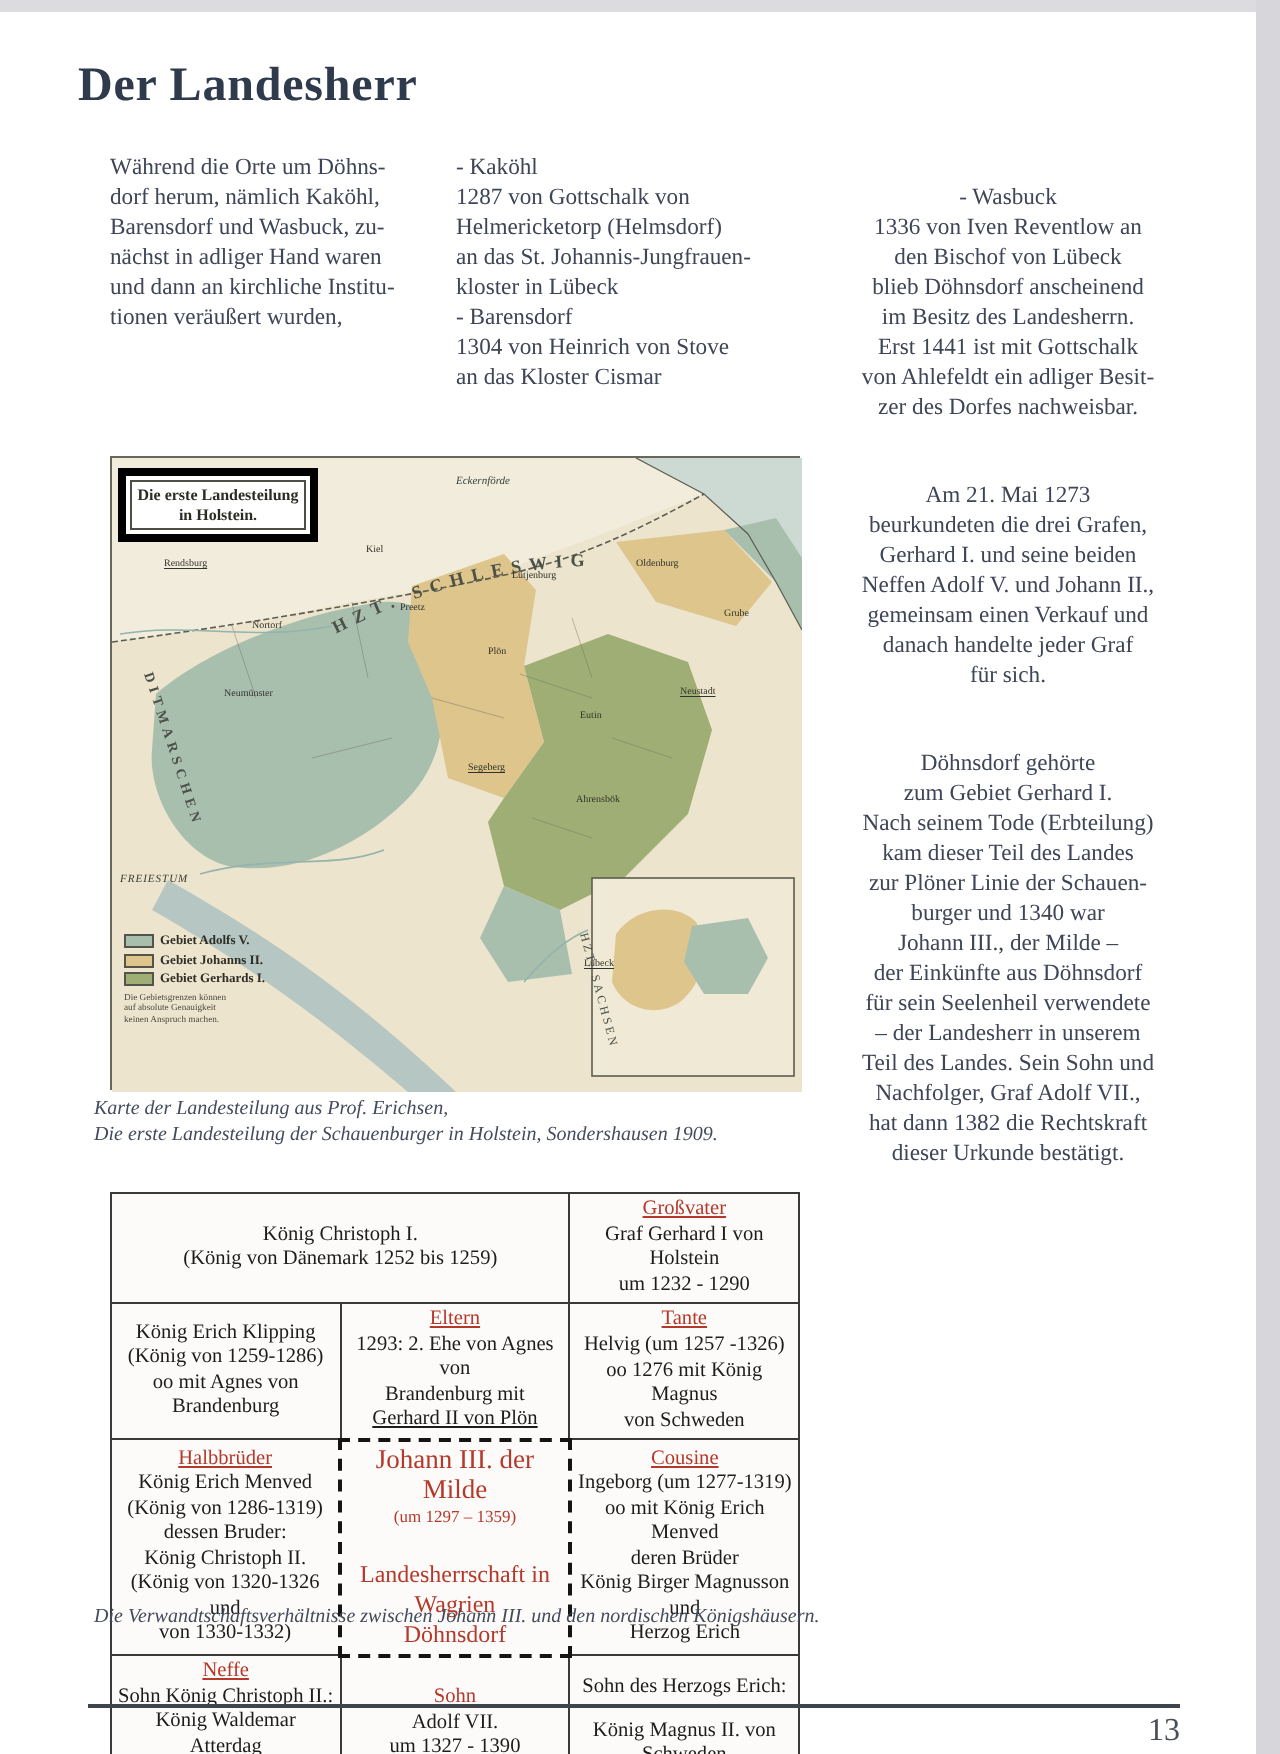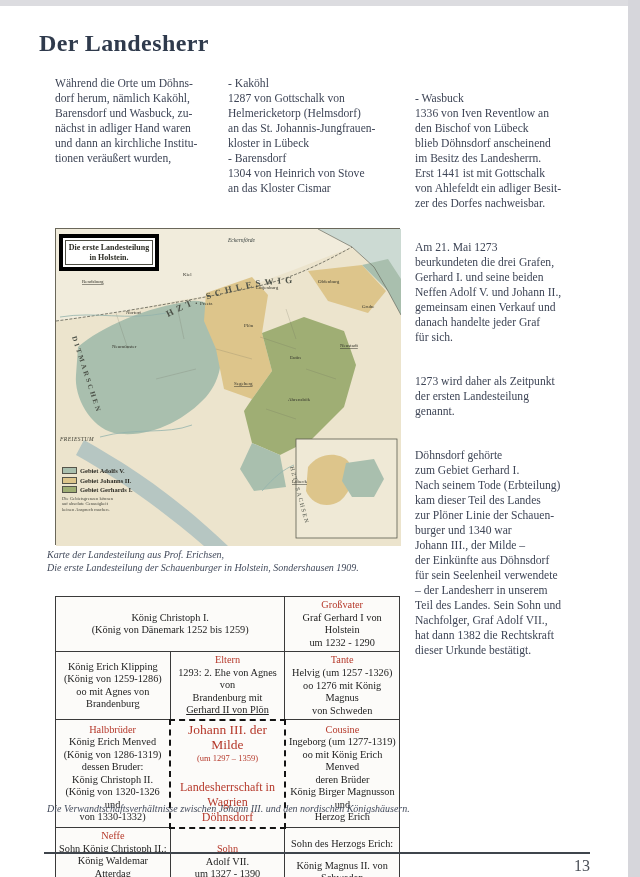--- a/index.html
+++ b/index.html
@@ -8,21 +8,21 @@
   .edge-top{position:absolute;top:0;left:0;width:640px;height:6px;background:#dcdce0;}
   .edge-right{position:absolute;top:0;right:0;width:12px;height:877px;background:#d6d6db;}
 
   .title{position:absolute;top:30px;left:39px;margin:0;font-size:24px;font-weight:bold;
          color:#2f3а4c;color:#2f3a4c;letter-spacing:0.4px;}
 
   .cols{position:absolute;top:76px;left:55px;width:538px;display:flex;}
   .col{font-size:11.6px;line-height:15px;white-space:pre-line;}
   .col1{width:162px;margin-right:11px;}
   .col2{width:176px;margin-right:11px;}
-  .col3{width:178px;}
+  .col3{width:178px;text-align:center;}
   .col3 p{margin:0 0 14px 0;white-space:pre-line;}
 
   .map-figure{position:absolute;top:228px;left:55px;width:345px;height:317px;
               border:1px solid #6a675a;background:#ece4cd;box-sizing:border-box;}
   .map-titlebox{position:absolute;top:5px;left:3px;width:100px;height:37px;
                 border:4px solid #000000;background:#ffffff;box-sizing:border-box;}
   .map-titlebox .inner{position:absolute;inset:2px;border:0.5px solid #4e4e44;
                 display:flex;flex-direction:column;align-items:center;justify-content:center;
                 font-weight:bold;font-size:8px;line-height:9.5px;color:#2c2c24;text-align:center;}
   .legend{position:absolute;left:6px;top:238px;width:100px;color:#2e2d26;}
@@ -33,21 +33,21 @@
   .legend-note{font-size:4.6px;line-height:1.3;color:#4a4a40;white-space:pre-line;margin-top:2px;}
 
   .map-caption{position:absolute;top:549px;left:47px;width:400px;font-style:italic;
                font-size:10px;line-height:12.5px;color:#434b5c;}
 
   .gtable{position:absolute;top:596px;left:55px;width:345px;border-collapse:collapse;
           background:#fcfbf9;table-layout:fixed;font-size:10.3px;line-height:1.22;
           color:#1d1d1d;text-align:center;}
   .gtable td{border:1px solid #3a3a3a;padding:2px 3px;vertical-align:middle;}
   .pre{white-space:pre-line;}
-  .redtxt{color:#b5392b;}
+  .redtxt{color:#b5392b;text-decoration:underline;}
   .johann-cell{border:2.6px dashed #141414 !important;color:#b5392b;}
   .johann-l1{font-size:13.5px;line-height:1.1;}
   .johann-l2{font-size:8.5px;line-height:1.3;}
   .johann-l3{font-size:12px;line-height:1.25;white-space:pre-line;margin-top:16px;}
   .gap-top{margin-top:9px;}
   .u{text-decoration:underline;}
 
   .table-caption{position:absolute;top:803px;left:47px;width:480px;font-style:italic;
                  font-size:10px;color:#434b5c;}
   .footer-rule{position:absolute;top:852px;left:44px;width:546px;height:1.5px;background:#3f454c;}
@@ -92,23 +92,20 @@
 Erst 1441 ist mit Gottschalk
 von Ahlefeldt ein adliger Besit-
 zer des Dorfes nachweisbar.</p>
       <p>Am 21. Mai 1273
 beurkundeten die drei Grafen,
 Gerhard I. und seine beiden
 Neffen Adolf V. und Johann II.,
 gemeinsam einen Verkauf und
 danach handelte jeder Graf
 für sich.</p>
-      <p>1273 wird daher als Zeitpunkt
-der ersten Landesteilung
-genannt.</p>
       <p>Döhnsdorf gehörte
 zum Gebiet Gerhard I.
 Nach seinem Tode (Erbteilung)
 kam dieser Teil des Landes
 zur Plöner Linie der Schauen-
 burger und 1340 war
 Johann III., der Milde –
 der Einkünfte aus Döhnsdorf
 für sein Seelenheil verwendete
 – der Landesherr in unserem

